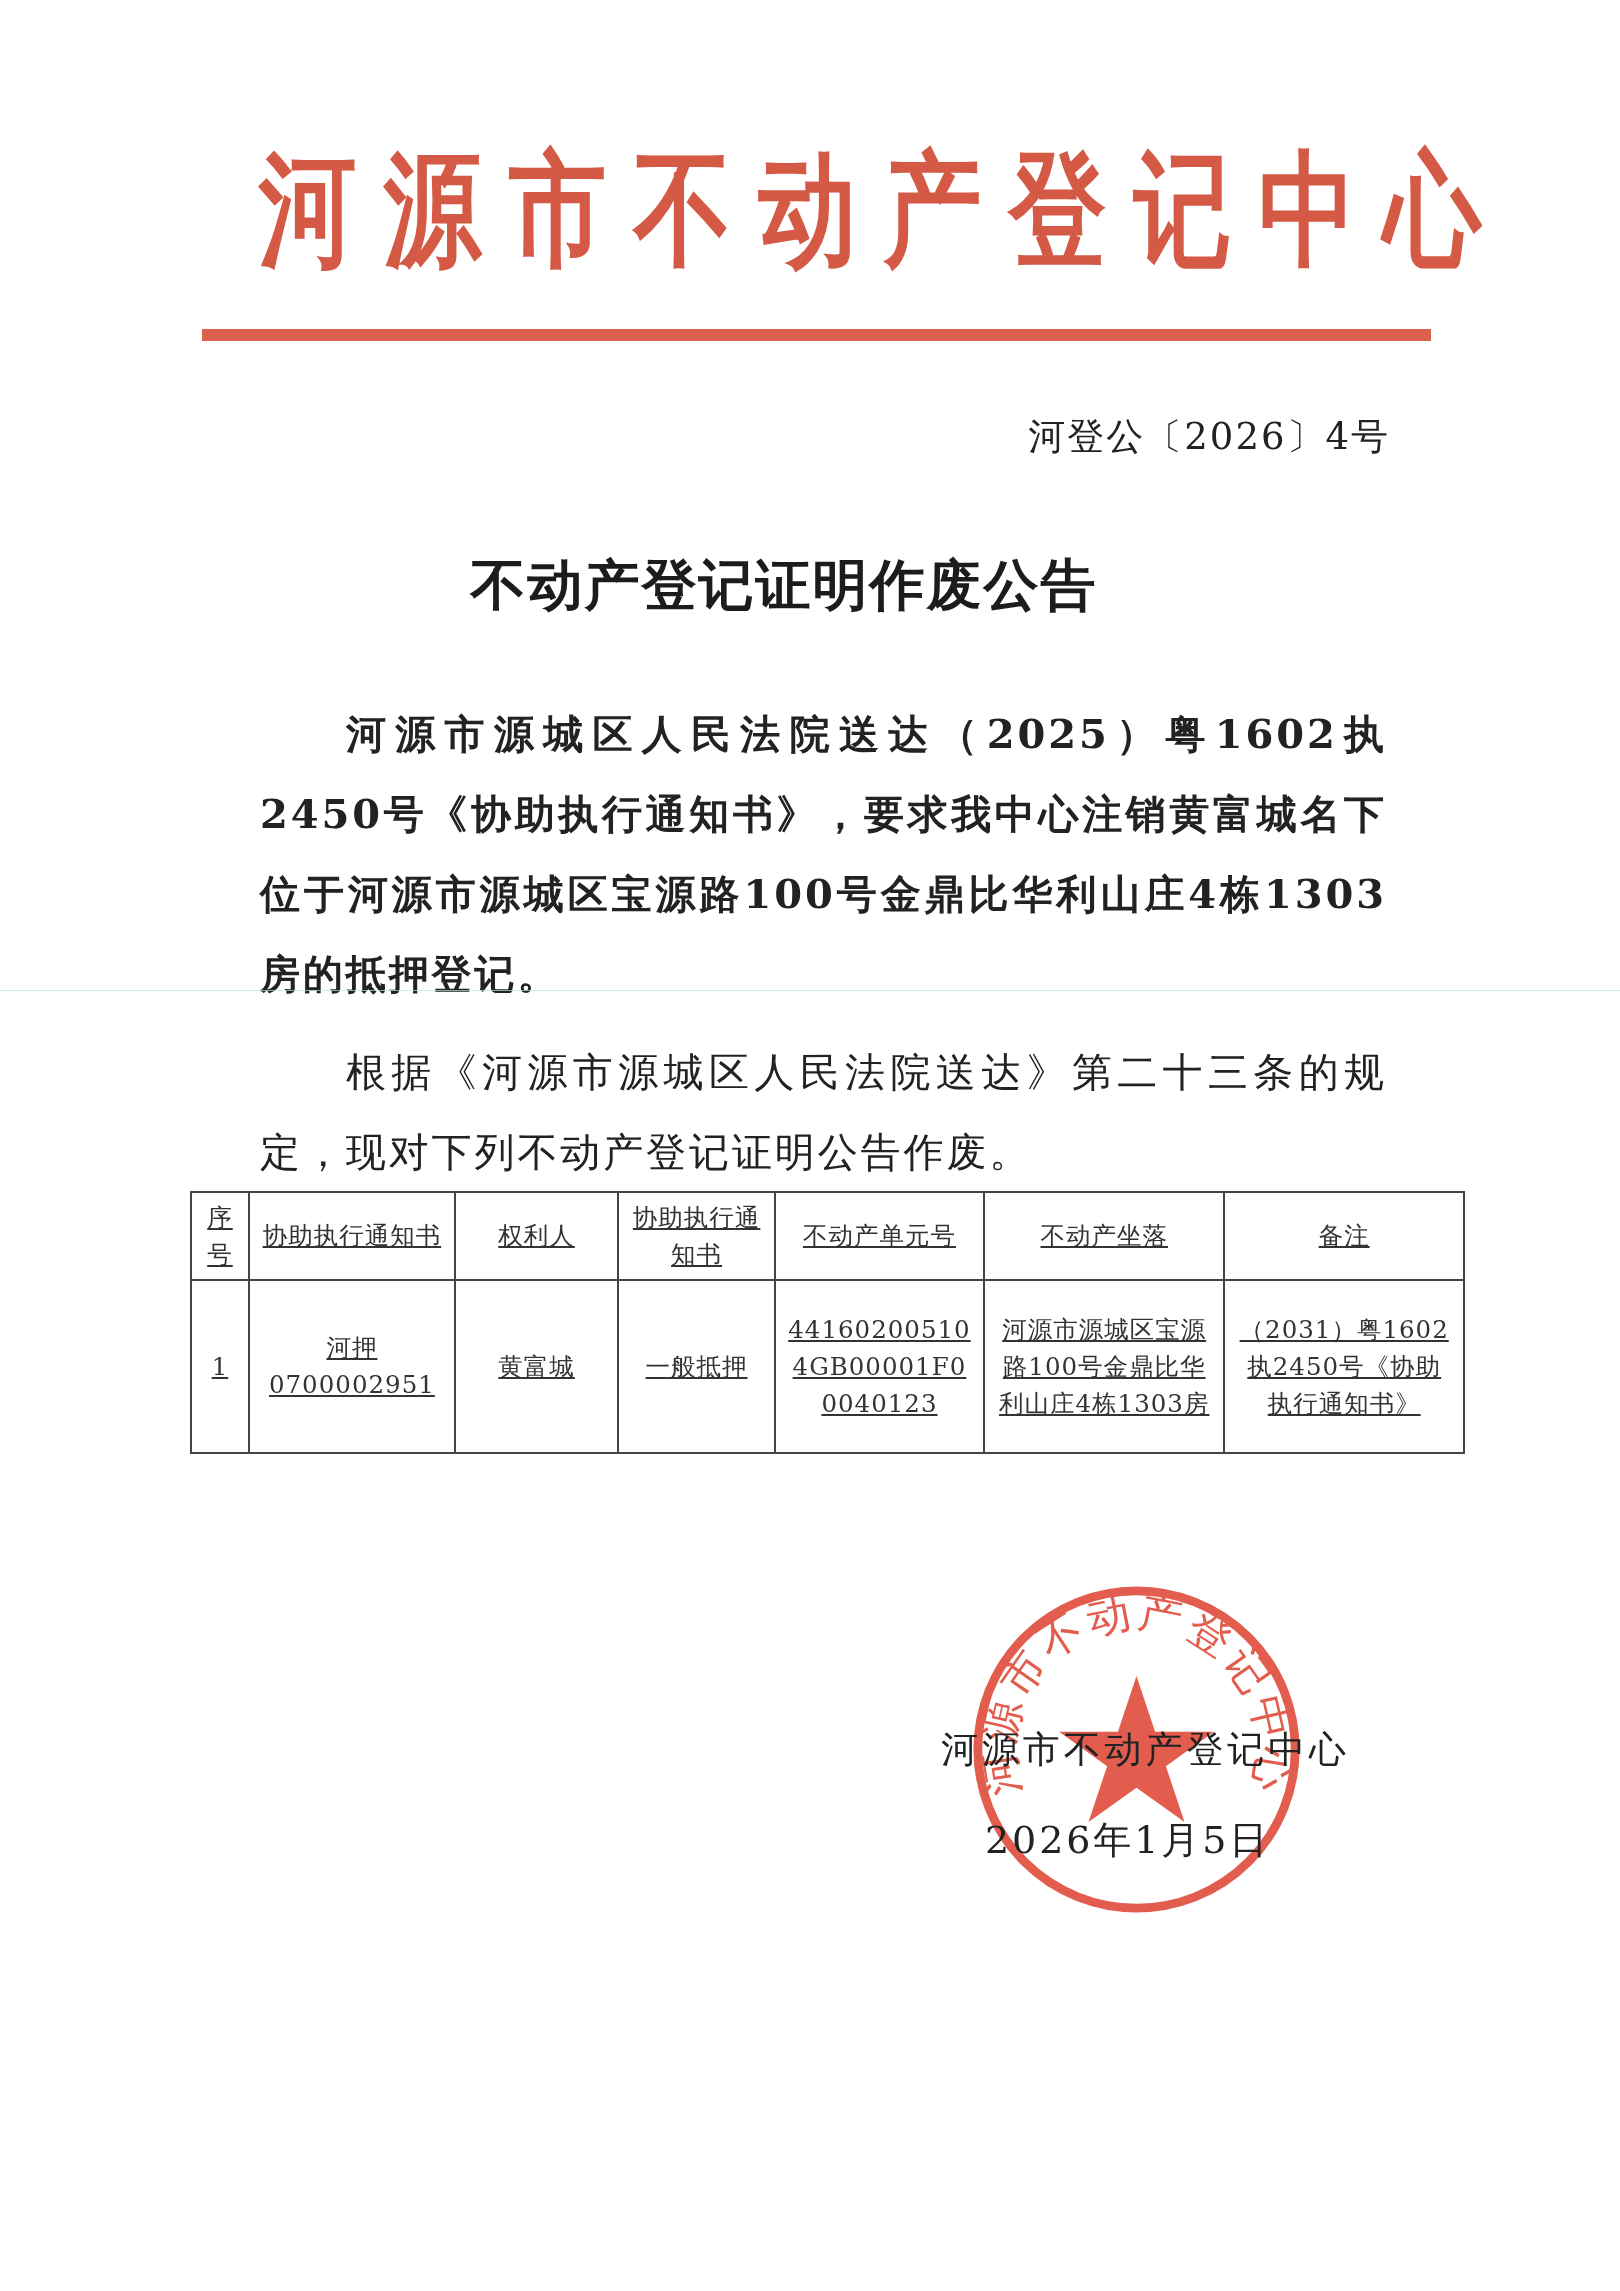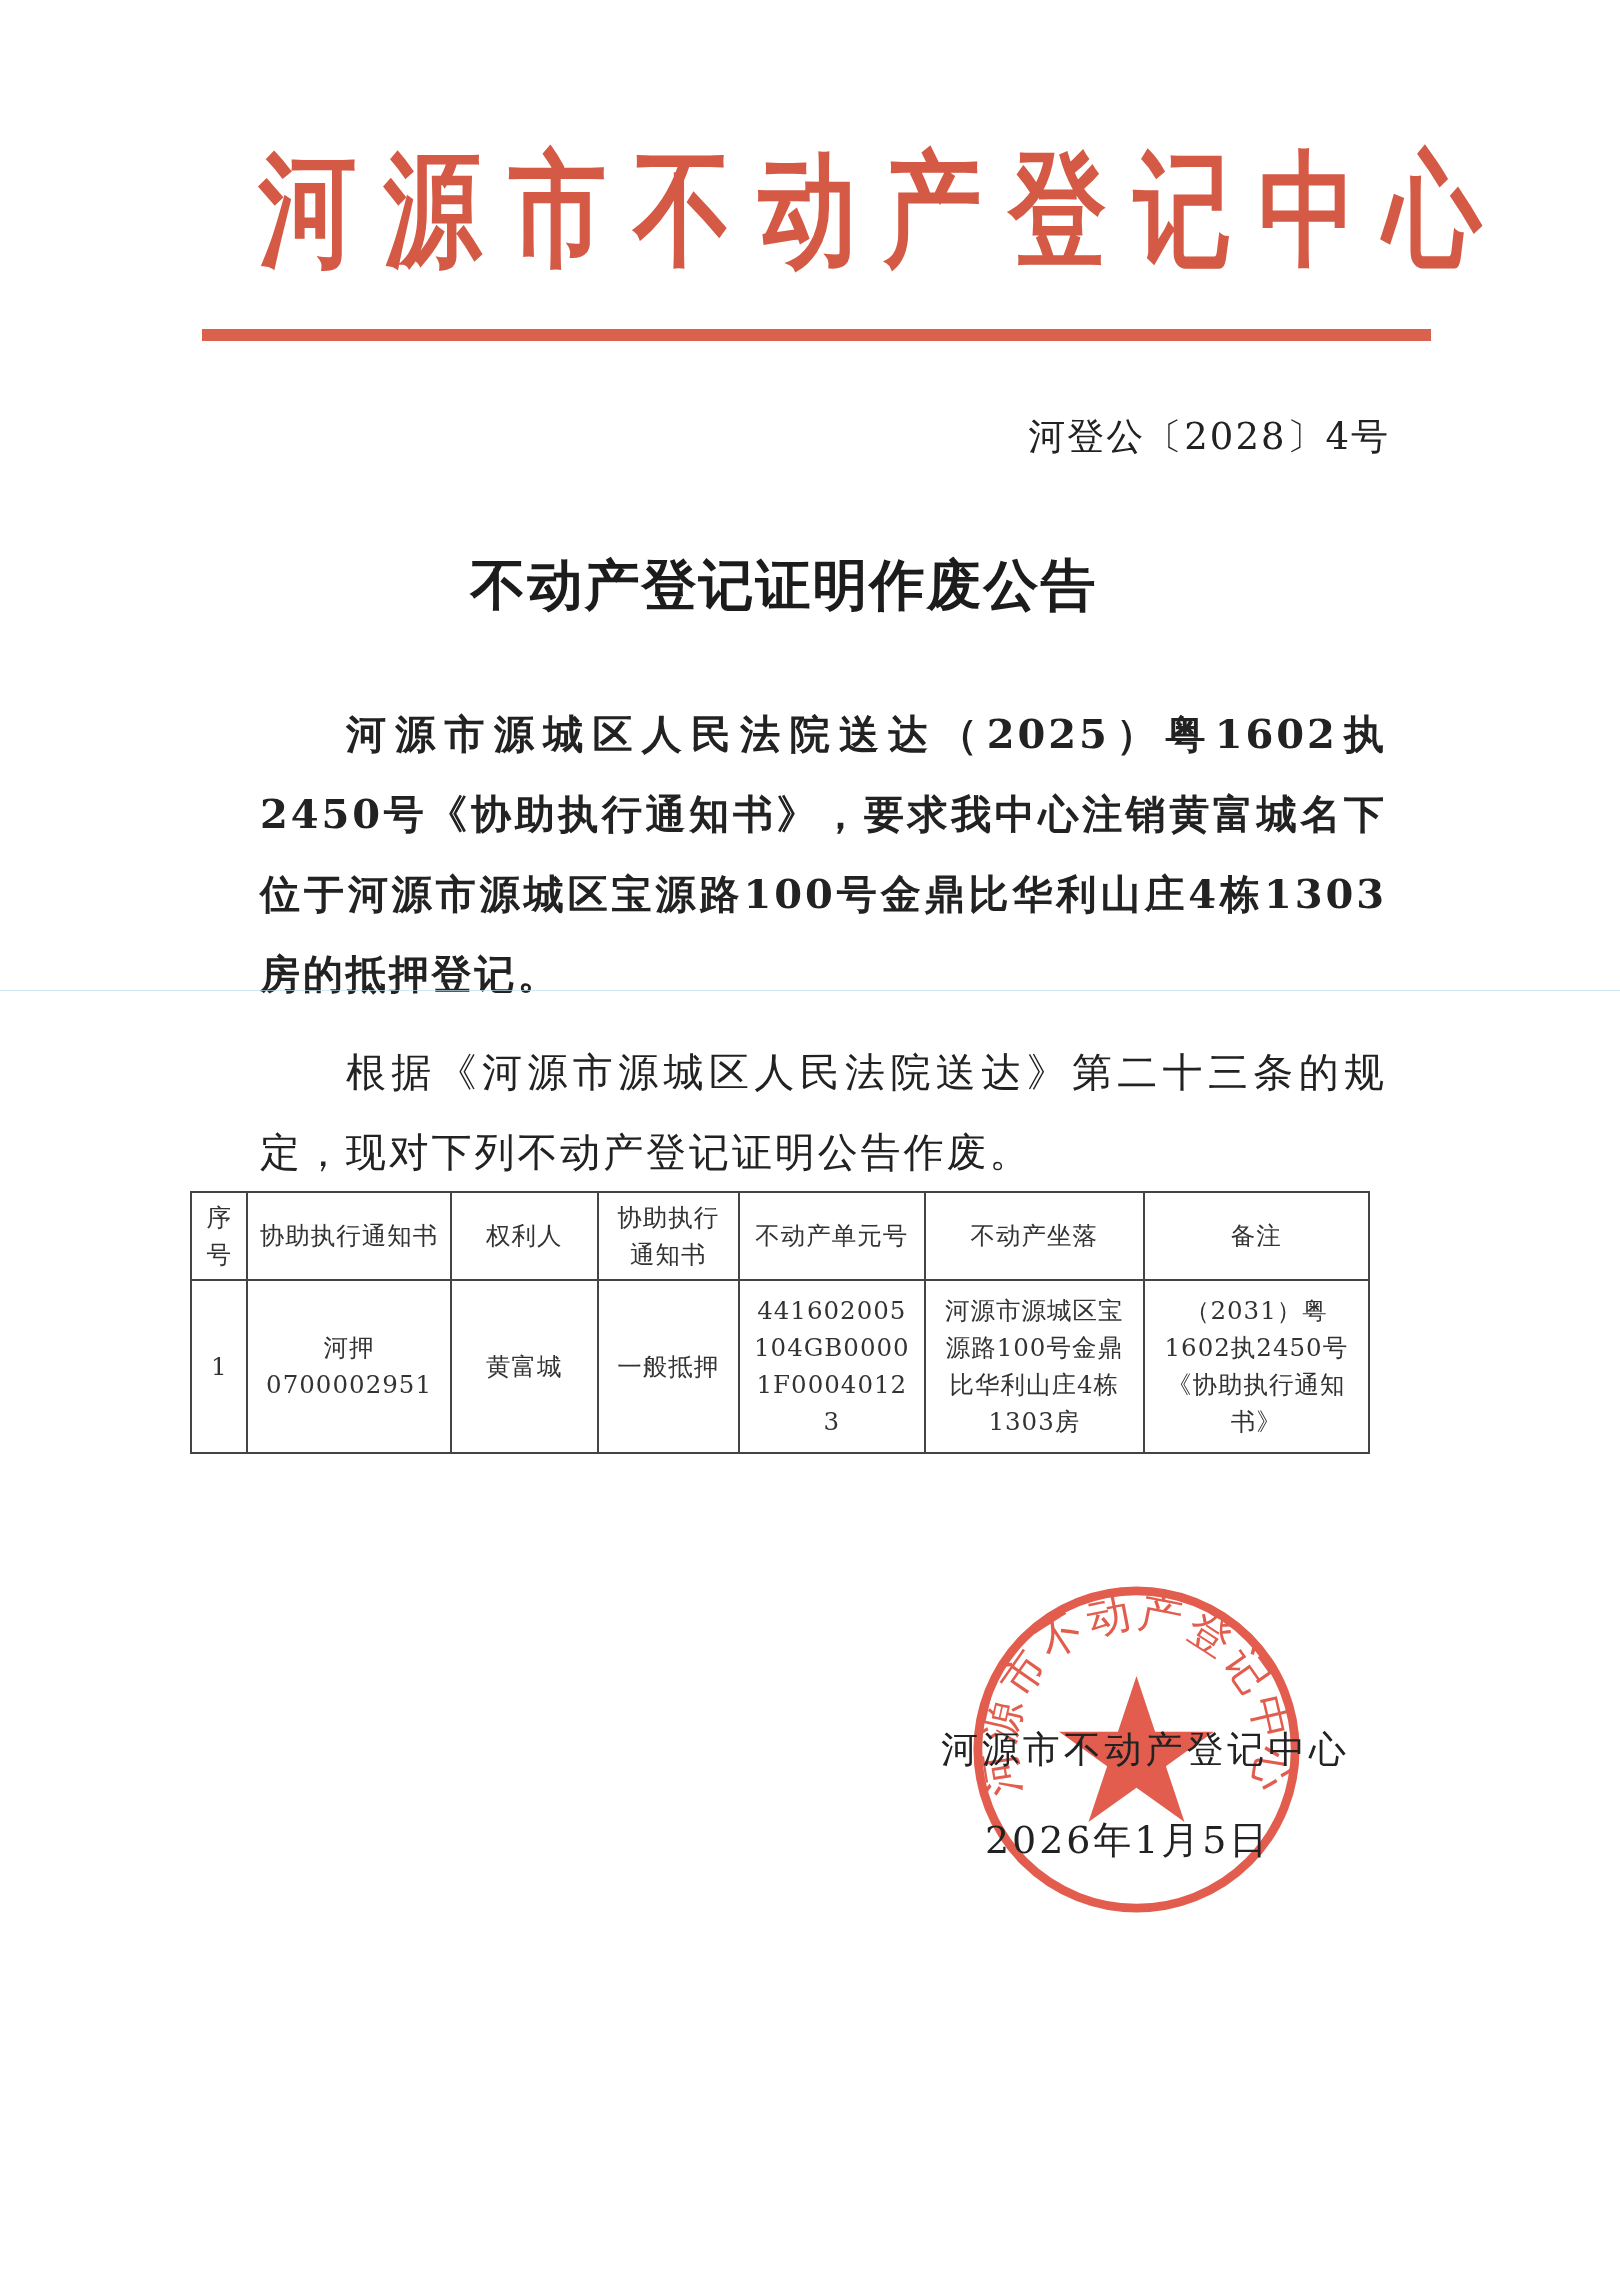--- a/index.html
+++ b/index.html
@@ -15,22 +15,22 @@
   .red-rule { left: 202px; top: 329px; width: 1229px; height: 11.8px; background: #d9614d; }
   .doc-number { right: 230px; top: 412px; font-size: 37px; letter-spacing: 2px; color: #222; }
   .doc-title { left: 0; width: 1568px; top: 549px; text-align: center; font-size: 55px;
                font-weight: 700; letter-spacing: 2px; color: #1c1c1c;
                font-family: "DejaVu Sans", "Liberation Sans", sans-serif; }
   .para { left: 260px; width: 1127px; font-size: 40px; line-height: 80px; color: #222;
           text-indent: 86px; letter-spacing: 2.9px; text-align: justify; }
   .p1 { top: 694px; font-weight: bold; }
   .p2 { top: 1032px; }
   .scan-line { left: 0; top: 990px; width: 1620px; height: 1px; background: #bfe0ef; opacity: 0.7; }
-  table.cert { position: absolute; left: 190px; top: 1191px; width: 1180px; border-collapse: collapse;
-               font-size: 24.5px; color: #333; }
+  table.cert { position: absolute; left: 190px; top: 1191px; width: 1275px; border-collapse: collapse;
+               font-size: 24.5px; color: #333; text-decoration: underline; }
   table.cert td, table.cert th { border: 2px solid #444; text-align: center; vertical-align: middle;
                font-weight: normal; padding: 3.9px 9.8px; line-height: 37px; letter-spacing: 1px; }
   table.cert th { height: 78px; }
   table.cert td { height: 163px; }
   .signature { left: 941px; top: 1725px; font-size: 37px; letter-spacing: 3.9px; color: #222; z-index: 3; }
   .date { left: 985px; top: 1815px; font-size: 38px; letter-spacing: 2.9px; color: #222; z-index: 3; }
   .seal { left: 970px; top: 1583px; width: 333px; height: 333px; z-index: 2; opacity: 0.92; }
 </style>
 </head>
 <body>
@@ -42,21 +42,21 @@
   <span>不</span>
   <span>动</span>
   <span>产</span>
   <span>登</span>
   <span>记</span>
   <span>中</span>
   <span>心</span>
 </div>
 <div class="abs red-rule"></div>
 
-<div class="abs doc-number">河登公〔2028〕4号</div>
+<div class="abs doc-number">河登公〔2026〕4号</div>
 
 <div class="abs doc-title">不动产登记证明作废公告</div>
 
 <div class="abs para p1">河源市源城区人民法院送达（2025）粤1602执2450号《协助执行通知书》，要求我中心注销黄富城名下位于河源市源城区宝源路100号金鼎比华利山庄4栋1303房的抵押登记。</div>
 <div class="abs scan-line"></div>
 <div class="abs para p2">根据《河源市源城区人民法院送达》第二十三条的规定，现对下列不动产登记证明公告作废。</div>
 
 <table class="cert">
   <colgroup>
     <col style="width:58px">

